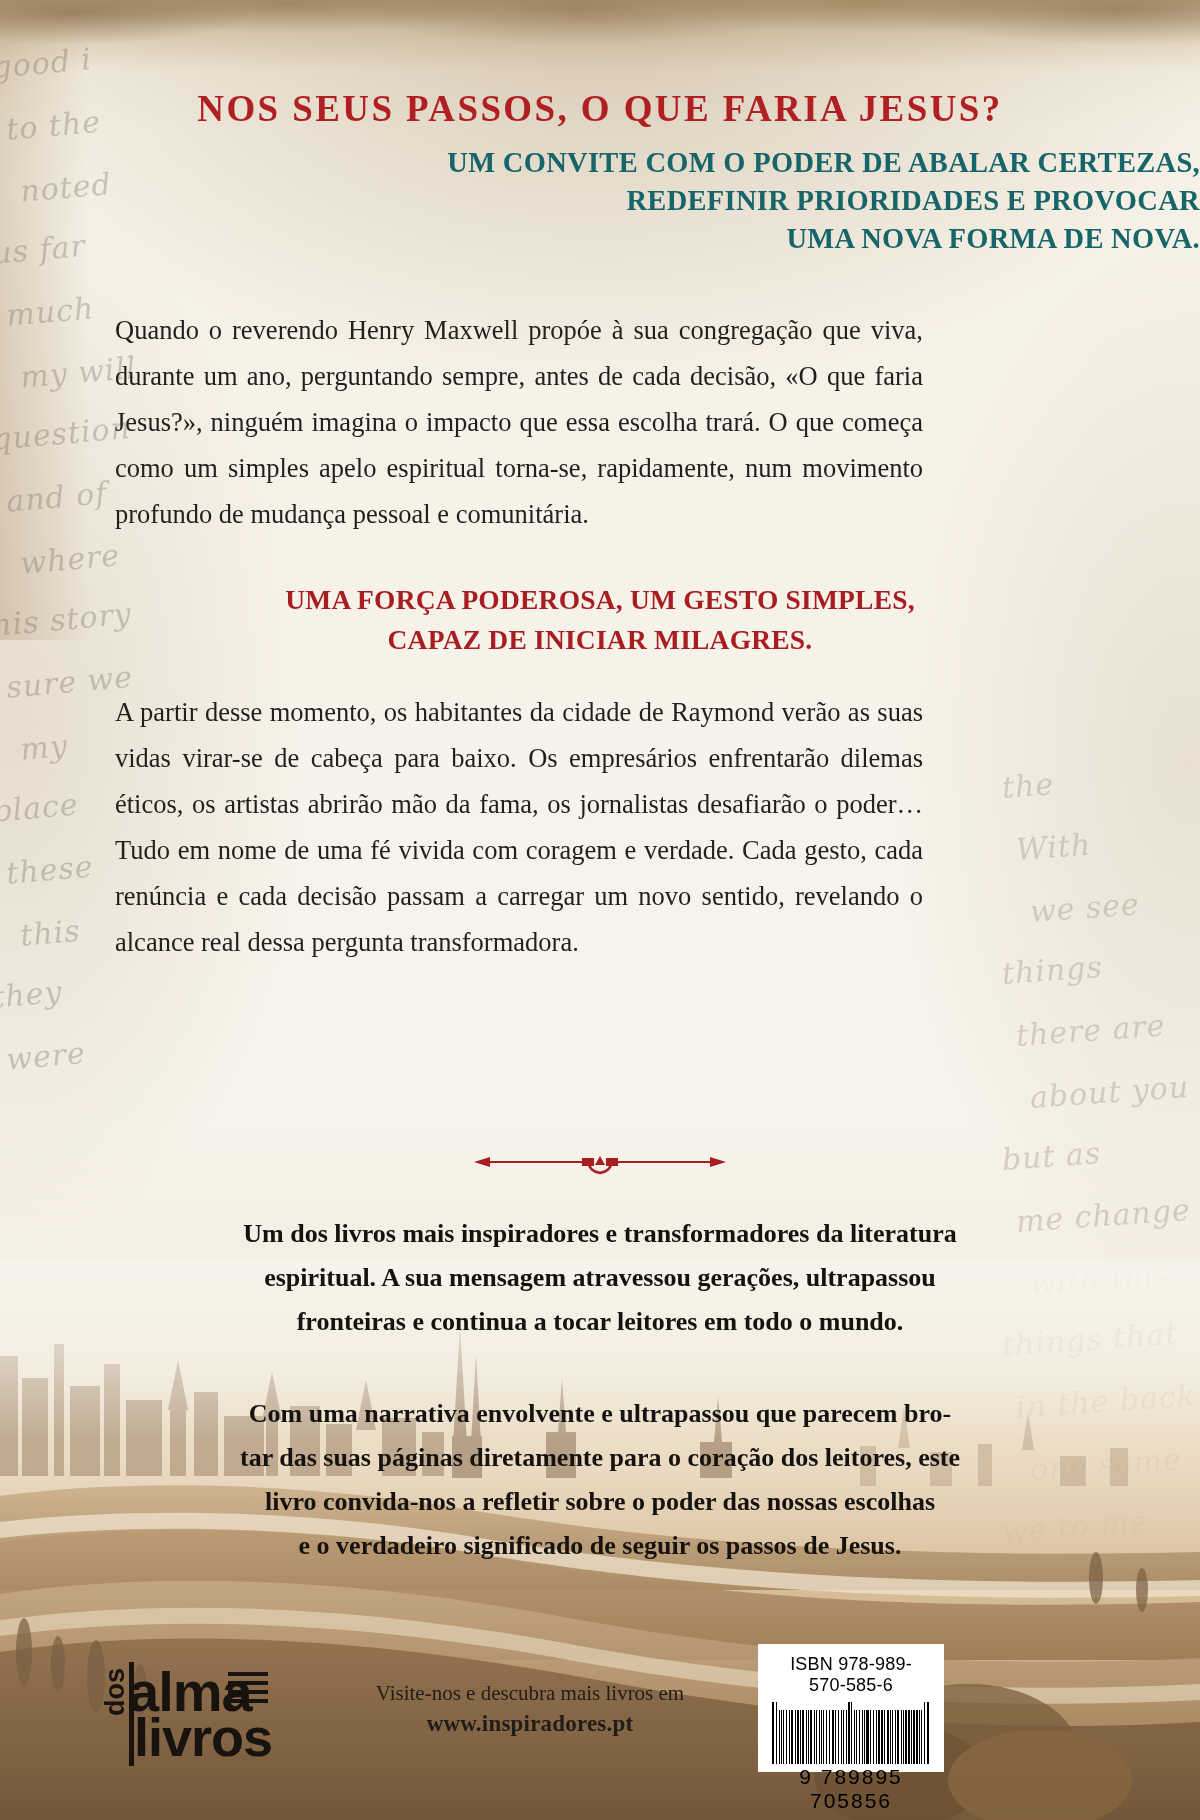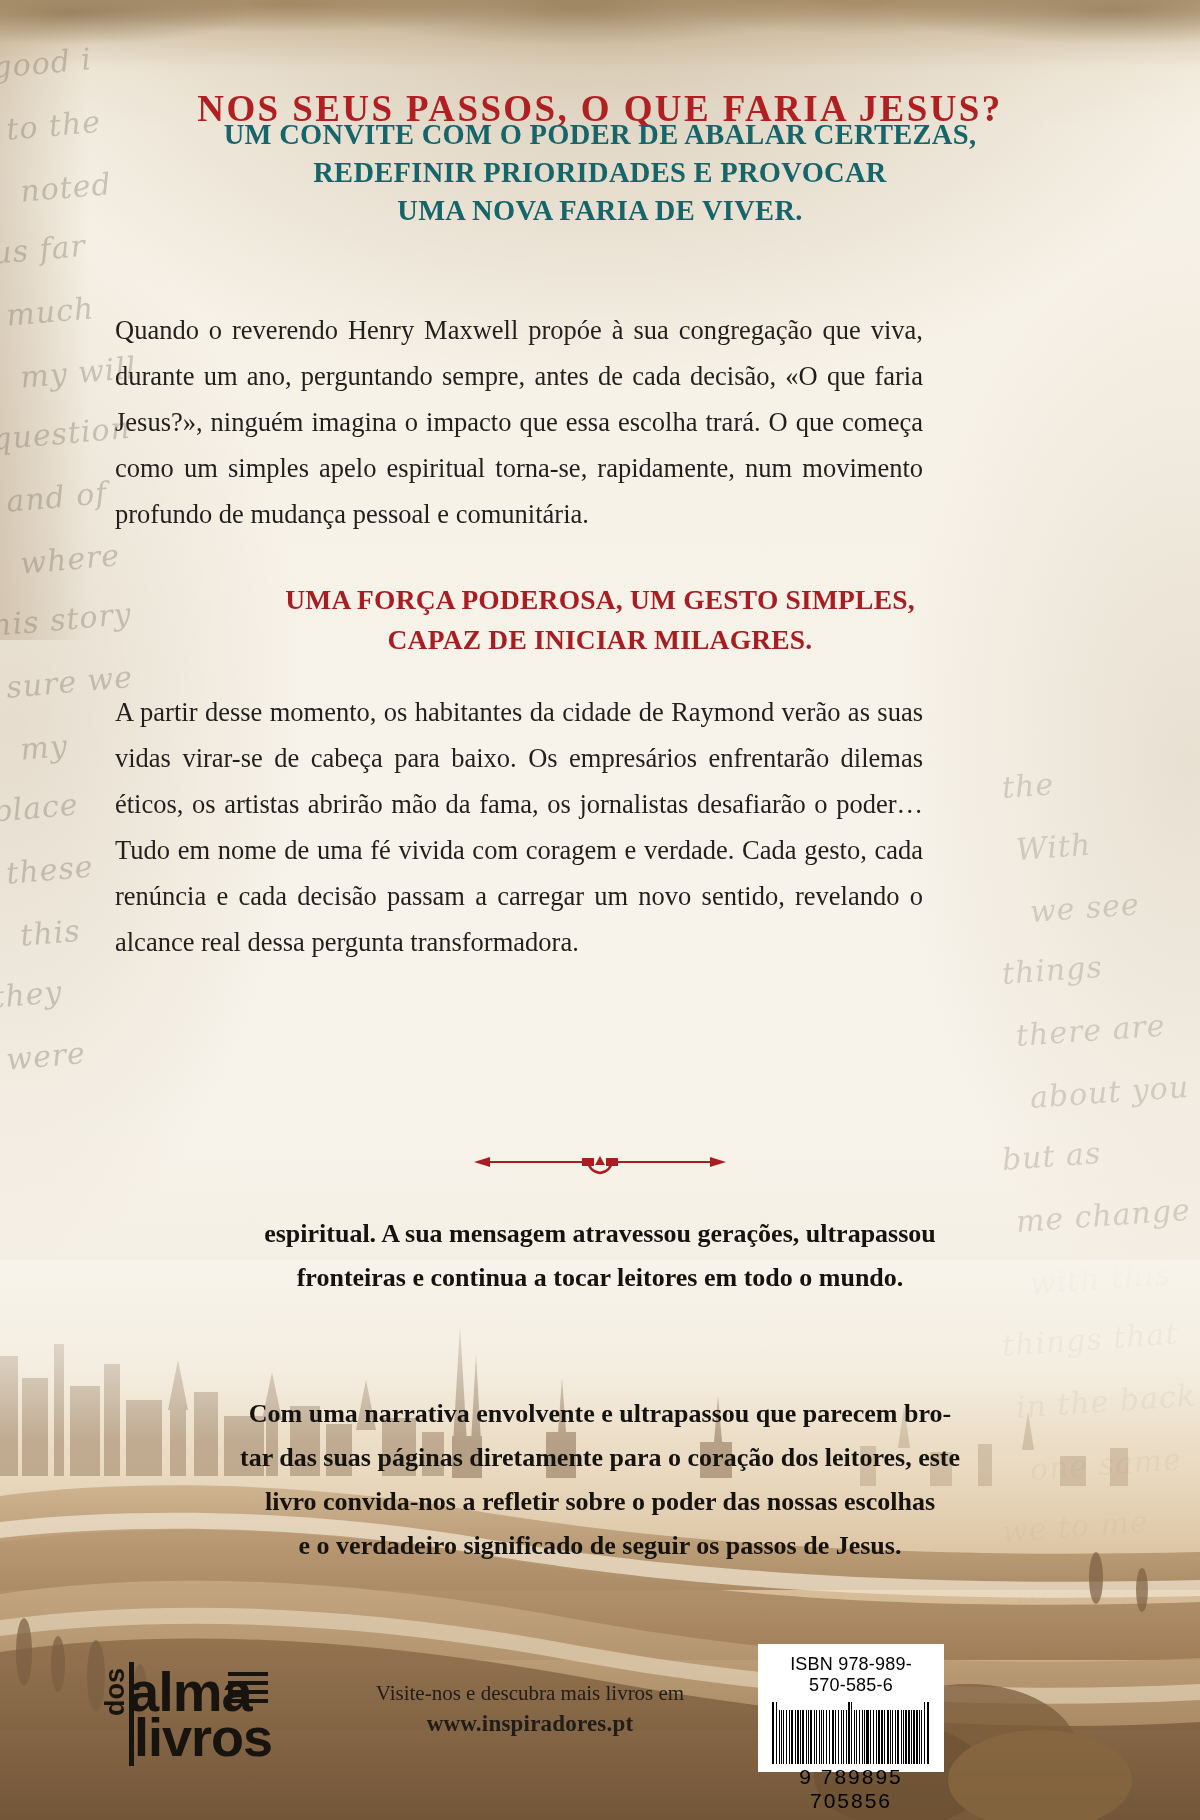--- a/index.html
+++ b/index.html
@@ -316,24 +316,24 @@
         <ellipse cx="900" cy="516" rx="86" ry="52" fill="#6d5133"></ellipse>
         <ellipse cx="1040" cy="520" rx="92" ry="50" fill="#86673f"></ellipse>
       </g>
 
       <rect x="0" y="0" width="1200" height="180" fill="url(#mistFade)"></rect>
     </svg>
   </div>
 
   <h1 class="title" style="top:62px;">NOS SEUS PASSOS, O QUE FARIA JESUS?</h1>
 
-  <div class="subtitle" style="top:116px;">
+  <div class="subtitle" style="top:144px;text-align:right;">
     <div>UM CONVITE COM O PODER DE ABALAR CERTEZAS,</div>
     <div>REDEFINIR PRIORIDADES E PROVOCAR</div>
-    <div>UMA NOVA FARIA DE VIVER.</div>
+    <div>UMA NOVA FORMA DE NOVA.</div>
   </div>
 
   <p class="para" style="left:115px;top:280px;width:808px;">Quando o reverendo Henry Maxwell propóe à sua congregação que viva, durante um ano, perguntando sempre, antes de cada decisão, «O que faria Jesus?», ninguém imagina o impacto que essa escolha trará. O que começa como um simples apelo espiritual torna-se, rapidamente, num movimento profundo de mudança pessoal e comunitária.</p>
 
   <div class="redline" style="top:580px;">
     <div>UMA FORÇA PODEROSA, UM GESTO SIMPLES,</div>
     <div>CAPAZ DE INICIAR MILAGRES.</div>
   </div>
 
   <p class="para" style="left:115px;top:662px;width:808px;">A partir desse momento, os habitantes da cidade de Raymond verão as suas vidas virar-se de cabeça para baixo. Os empresários enfrentarão dilemas éticos, os artistas abrirão mão da fama, os jornalistas desafiarão o poder… Tudo em nome de uma fé vivida com coragem e verdade. Cada gesto, cada renúncia e cada decisão passam a carregar um novo sentido, revelando o alcance real dessa pergunta transformadora.</p>
@@ -349,20 +349,21 @@
         <polygon points="4,14 20,9 20,19"></polygon>
         <polygon points="256,14 240,9 240,19"></polygon>
         <path d="M112,10 h12 v8 h-12 z"></path>
         <path d="M136,10 h12 v8 h-12 z"></path>
         <polygon points="130,8 125,17 135,17"></polygon>
       </g>
     </svg>
   </div>
 
   <div class="blurb" style="left:100px;top:1212px;width:1000px;">
+    <div>Um dos livros mais inspiradores e transformadores da literatura</div>
     <div>espiritual. A sua mensagem atravessou gerações, ultrapassou</div>
     <div>fronteiras e continua a tocar leitores em todo o mundo.</div>
   </div>
 
   <div class="blurb" style="left:100px;top:1392px;width:1000px;">
     <div>Com uma narrativa envolvente e ultrapassou que parecem bro-</div>
     <div>tar das suas páginas diretamente para o coração dos leitores, este</div>
     <div>livro convida-nos a refletir sobre o poder das nossas escolhas</div>
     <div>e o verdadeiro significado de seguir os passos de Jesus.</div>
   </div>

